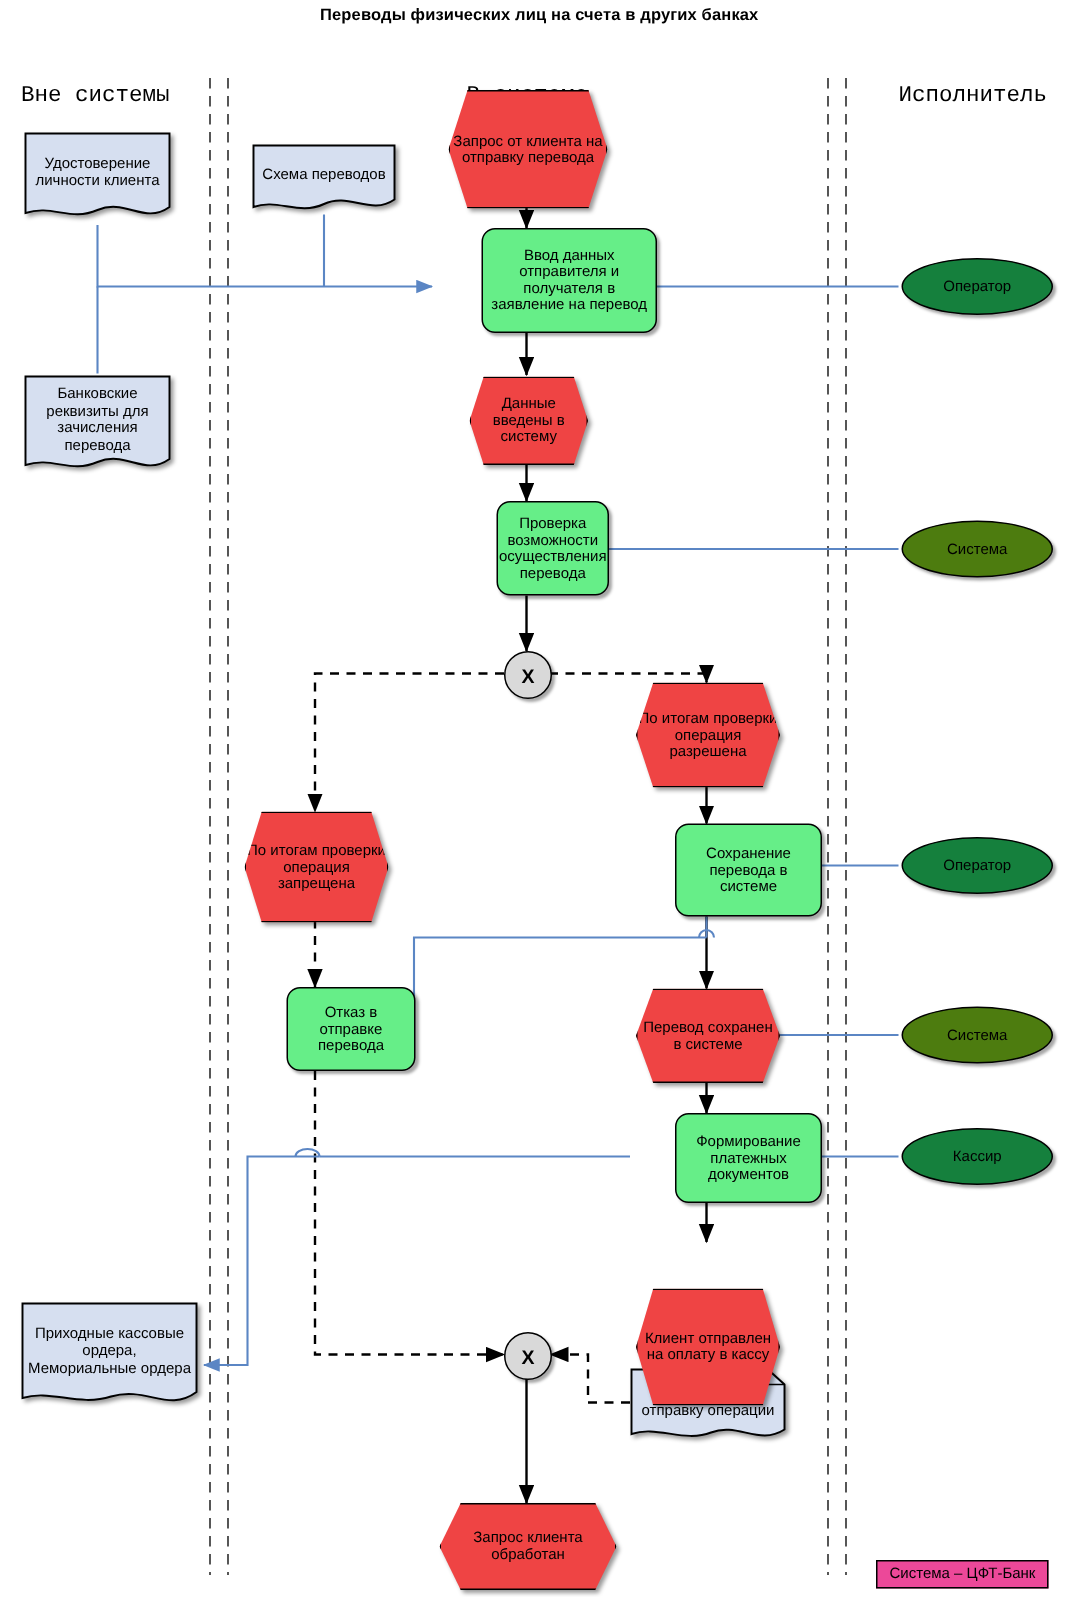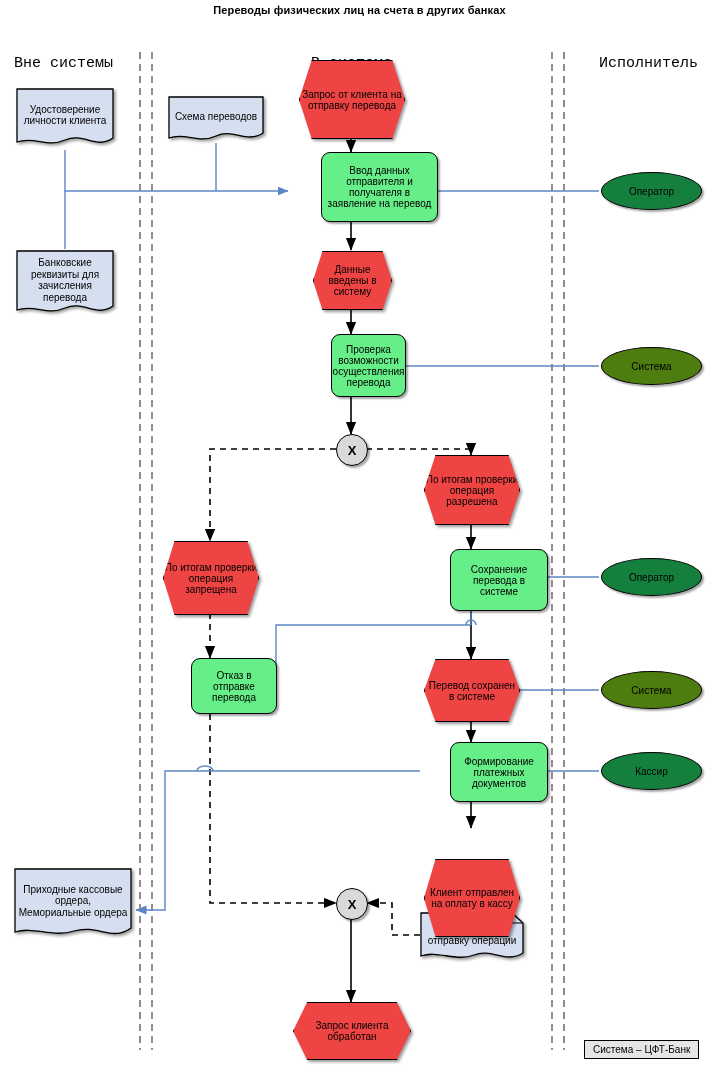--- a/index.html
+++ b/index.html
@@ -64,21 +64,21 @@
   .docwrap svg{position:absolute;left:0;top:0;overflow:visible;}
   .docwrap .lbl{
     position:absolute;left:0;top:0;width:100%;height:100%;
     display:flex;align-items:center;justify-content:center;text-align:center;
     font-family:"Liberation Sans", sans-serif;font-size:10px;line-height:11.5px;
     padding-bottom:8px;box-sizing:border-box;
   }
   .docwrap .lbl span{padding:0 4px;}
 
   .legend{
-    position:absolute;border:1px solid #000;background:#e5e5e5;
+    position:absolute;border:1px solid #000;background:#ec4899;
     font-family:"Liberation Sans", sans-serif;font-size:10px;
     padding:3px 8px;white-space:nowrap;
   }
 </style>
 </head>
 <body>
 
 <div class="canvas">
 
   <div class="title">Переводы физических лиц на счета в других банках</div>

